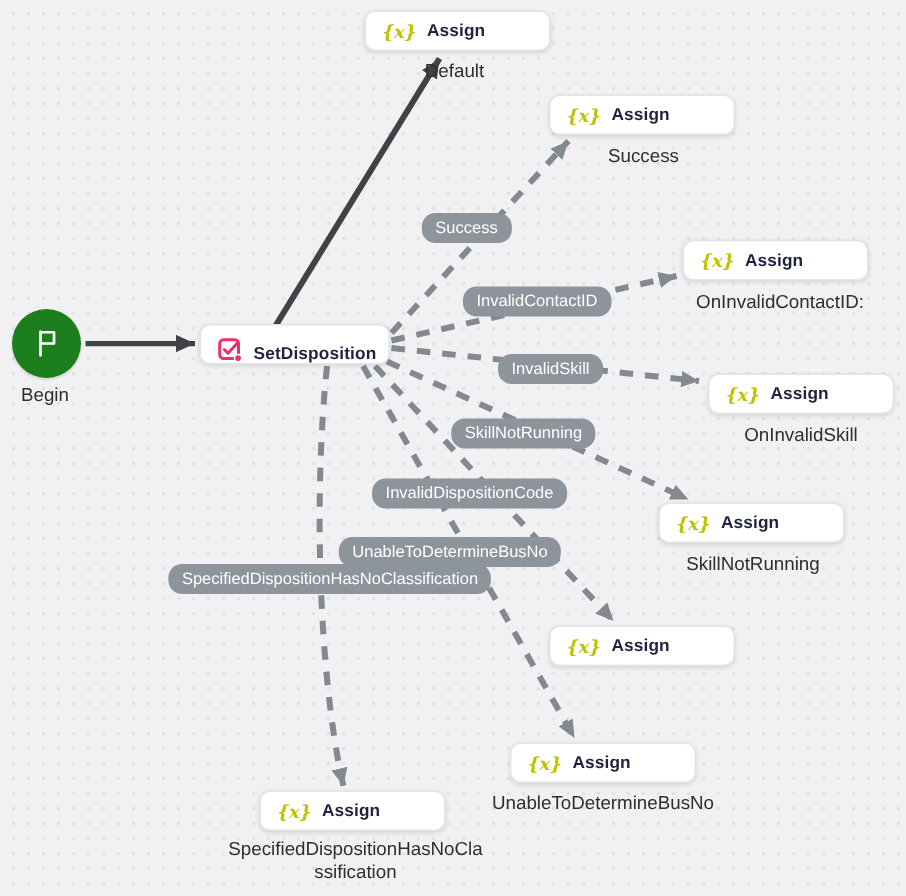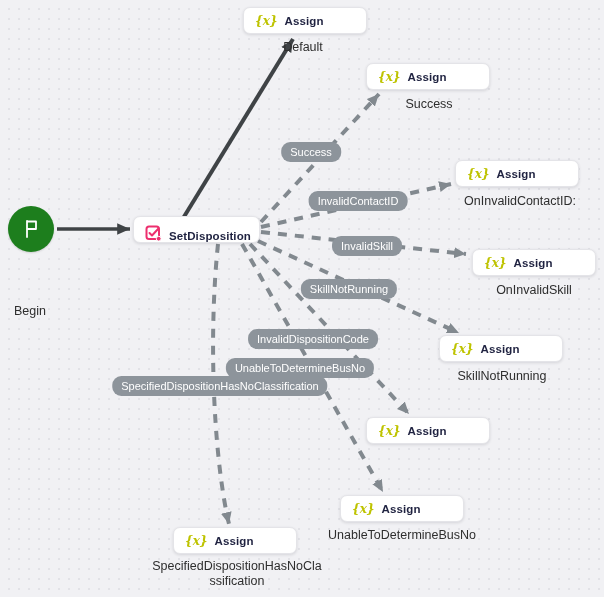--- a/index.html
+++ b/index.html
@@ -69,33 +69,33 @@
     <path d="M258,241 L459,333" stroke="#82898f" stroke-width="4" stroke-dasharray="9 8" fill="none" marker-end="url(#arrow-gray)"></path>
     <path d="M250,244 L409,414" stroke="#82898f" stroke-width="4" stroke-dasharray="9 8" fill="none" marker-end="url(#arrow-gray)"></path>
     <path d="M242,244 L383,492" stroke="#82898f" stroke-width="4" stroke-dasharray="9 8" fill="none" marker-end="url(#arrow-gray)"></path>
     <path d="M218,244 C208,340 214,460 229,524" stroke="#82898f" stroke-width="4" stroke-dasharray="9 8" fill="none" marker-end="url(#arrow-gray)"></path>
   </svg>
 
   <div class="pill" style="left:311px;top:152px;">Success</div>
   <div class="pill" style="left:358px;top:201px;">InvalidContactID</div>
   <div class="pill" style="left:367px;top:246px;">InvalidSkill</div>
   <div class="pill" style="left:349px;top:289px;">SkillNotRunning</div>
-  <div class="pill" style="left:313px;top:339px;">InvalidDispositionCode</div>
+  <div class="pill" style="left:313px;top:329px;">InvalidDispositionCode</div>
   <div class="pill" style="left:300px;top:368px;">UnableToDetermineBusNo</div>
   <div class="pill" style="left:220px;top:386px;">SpecifiedDispositionHasNoClassification</div>
 
   <div class="begin-node">
     <span>
       <svg class="icon-svg" width="20" height="22" viewBox="0 0 20 22">
         <path d="M6 3 L6 19" stroke="#ffffff" stroke-width="1.8" fill="none" stroke-linecap="round"></path>
         <path d="M6 3.5 L15 3.5 L15 11 L6 11" stroke="#ffffff" stroke-width="1.8" fill="none" stroke-linejoin="round"></path>
       </svg>
     </span>
   </div>
-  <div class="caption" style="left:30px;top:256px;margin-top:48px;">Begin</div>
+  <div class="caption" style="left:30px;top:256px;">Begin</div>
 
   <div class="node action" style="left:133px;top:216px;align-items:flex-end;">
     <span>
       <svg class="icon-svg" width="17" height="17" viewBox="0 0 17 17">
         <rect x="1.5" y="1.5" width="12.5" height="12.5" rx="2.5" stroke="#ed2f6e" stroke-width="2" fill="none"></rect>
         <path d="M4.5 8 L7 10.5 L13.5 3.5" stroke="#ed2f6e" stroke-width="2" fill="none" stroke-linecap="round" stroke-linejoin="round"></path>
         <circle cx="13.7" cy="13.7" r="2.4" fill="#ed2f6e" stroke="#ffffff" stroke-width="1"></circle>
       </svg>
     </span>
     <span class="node-title">SetDisposition</span>

